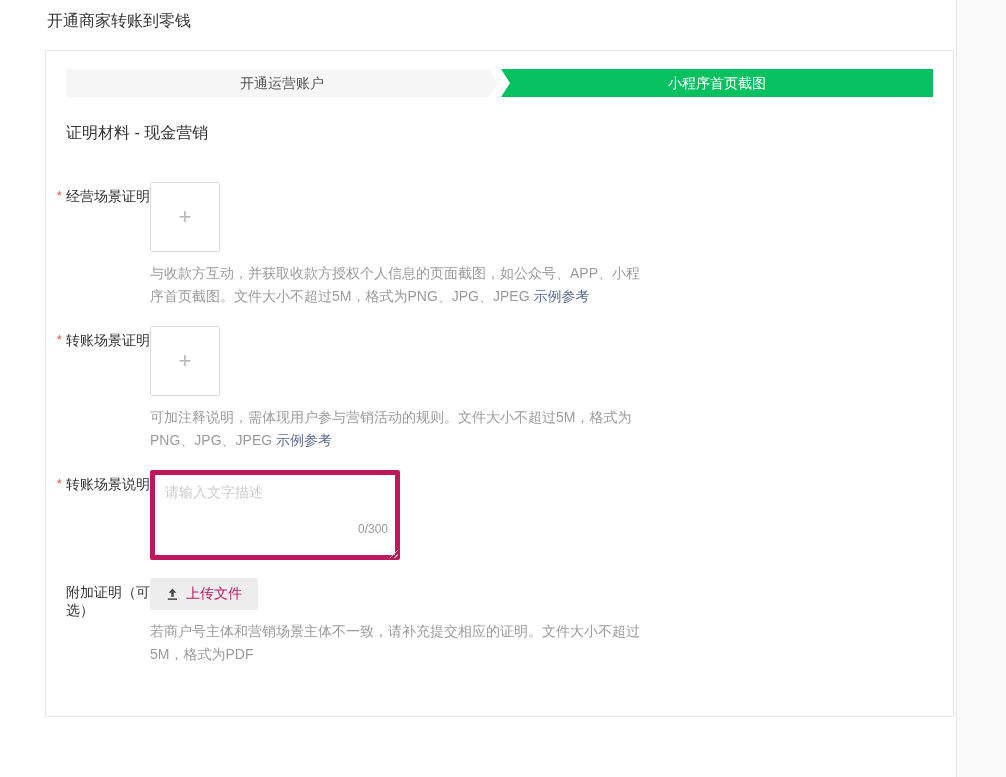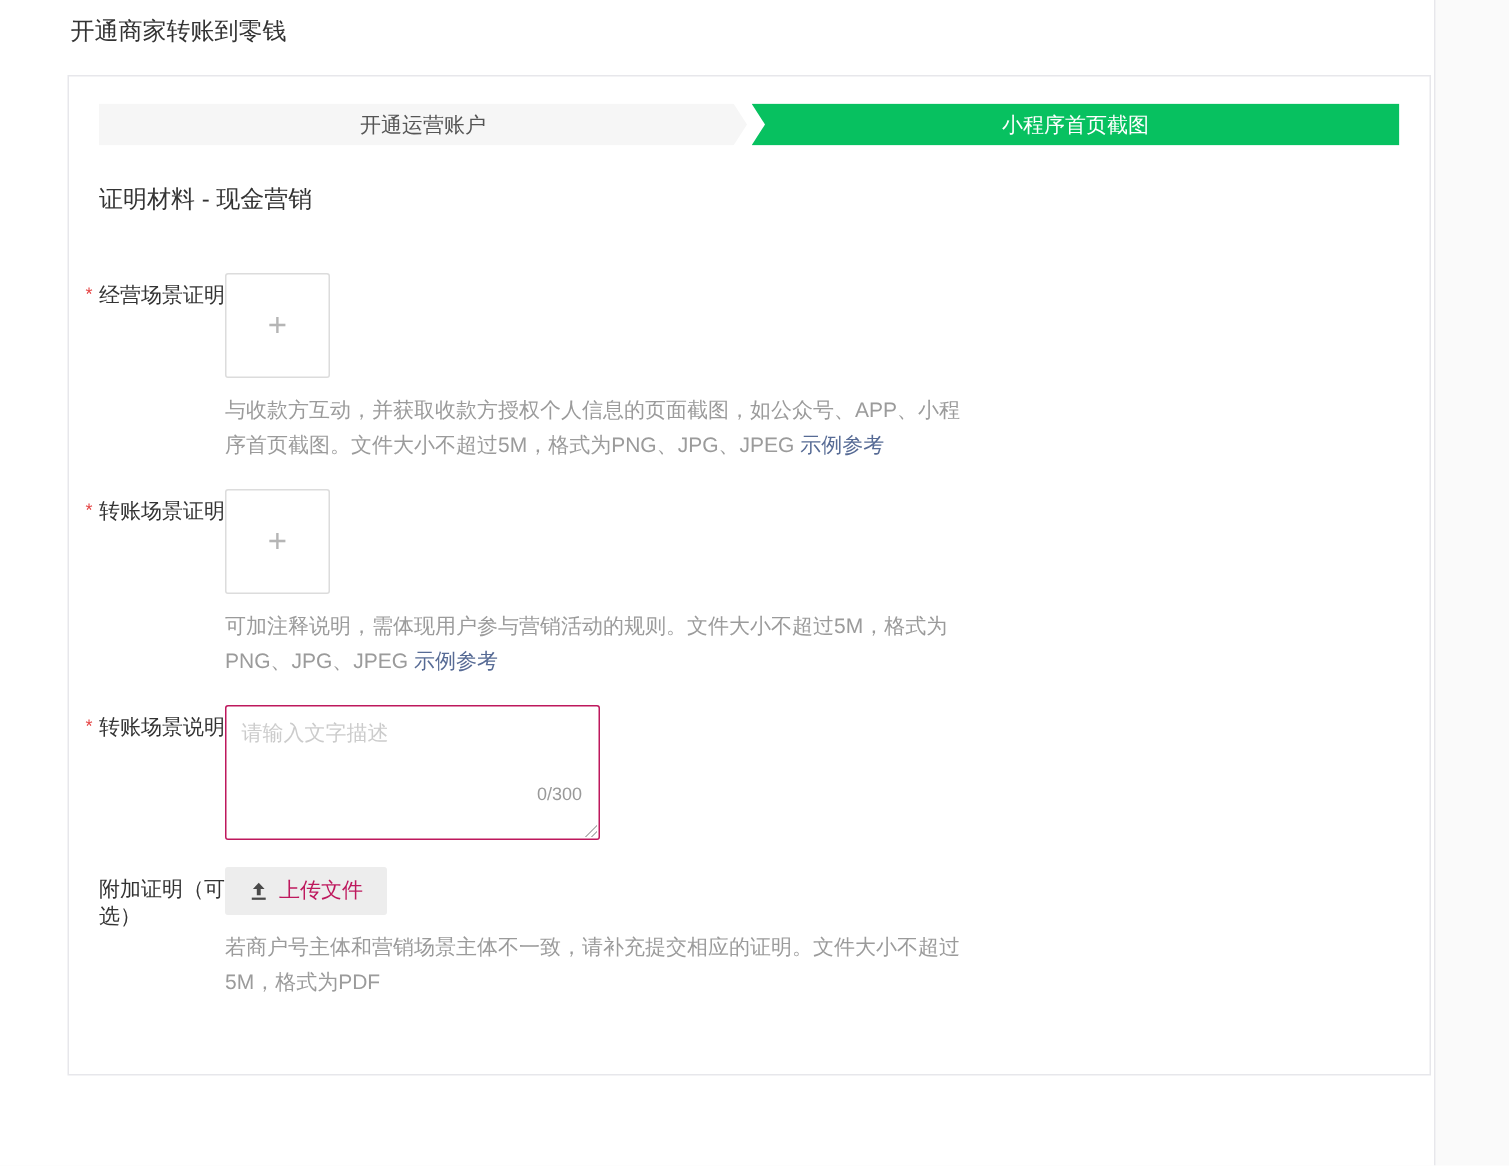--- a/index.html
+++ b/index.html
@@ -106,21 +106,21 @@
     color: #9b9b9b;
     line-height: 23px;
     max-width: 492px;
   }
   .link { color: #576b95; cursor: pointer; text-decoration: none; }
   
   .textarea-wrap { position: relative; width: 250px; }
   .textarea-wrap textarea {
     width: 250px;
     height: 90px;
-    border: 1px solid #be185d;
+    border: 5px solid #be185d;
     border-radius: 2px;
     padding: 9px 10px 26px 10px;
     font-size: 14px;
     color: #333;
     font-family: "Liberation Sans", "DejaVu Sans", sans-serif;
     resize: none;
     outline: none;
     display: block;
   }
   .textarea-wrap textarea::placeholder { color: #ccc; }

